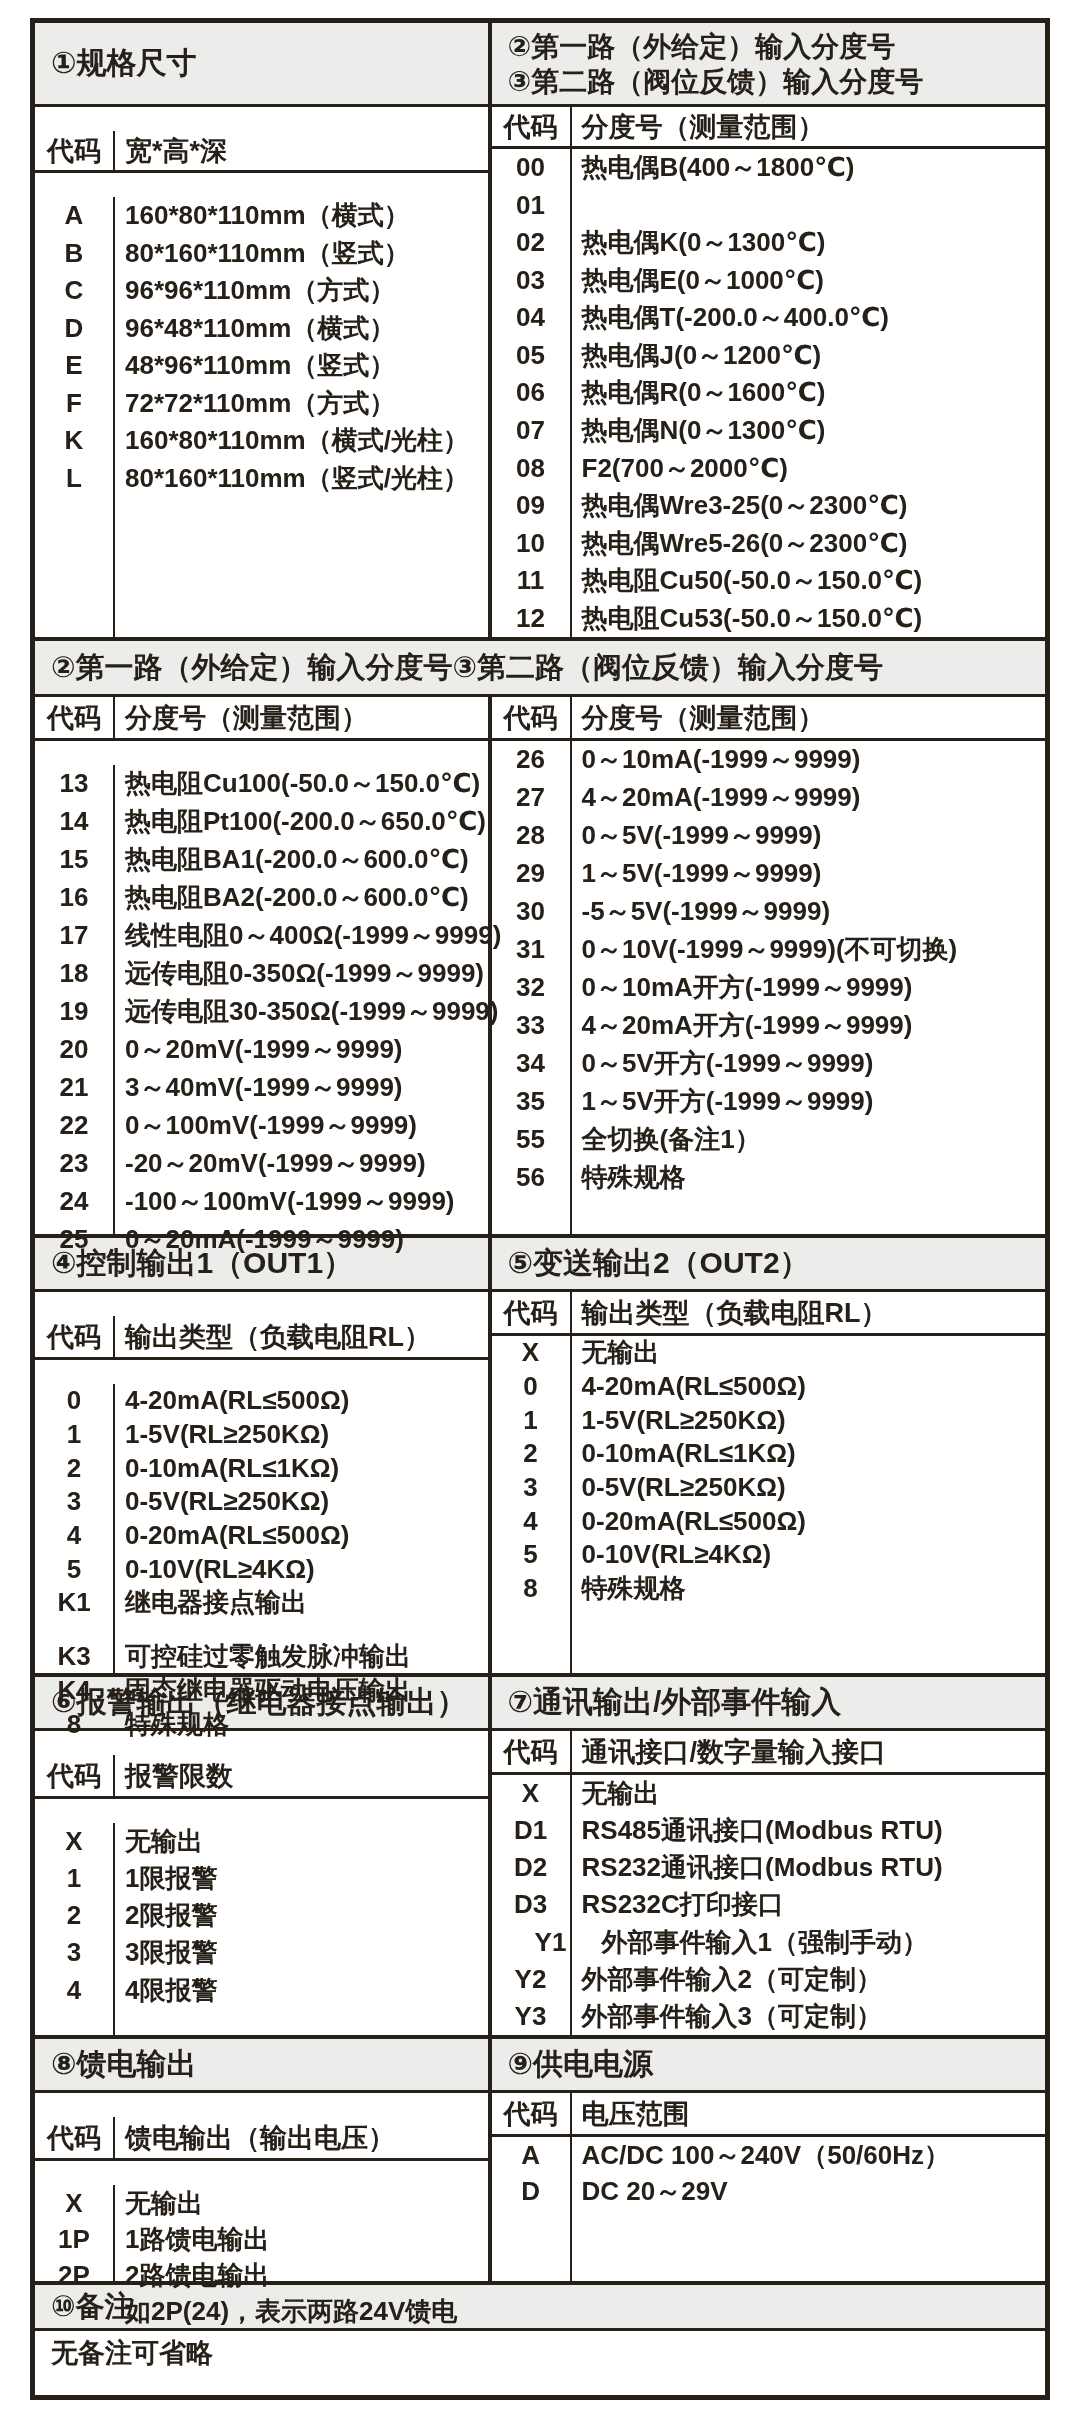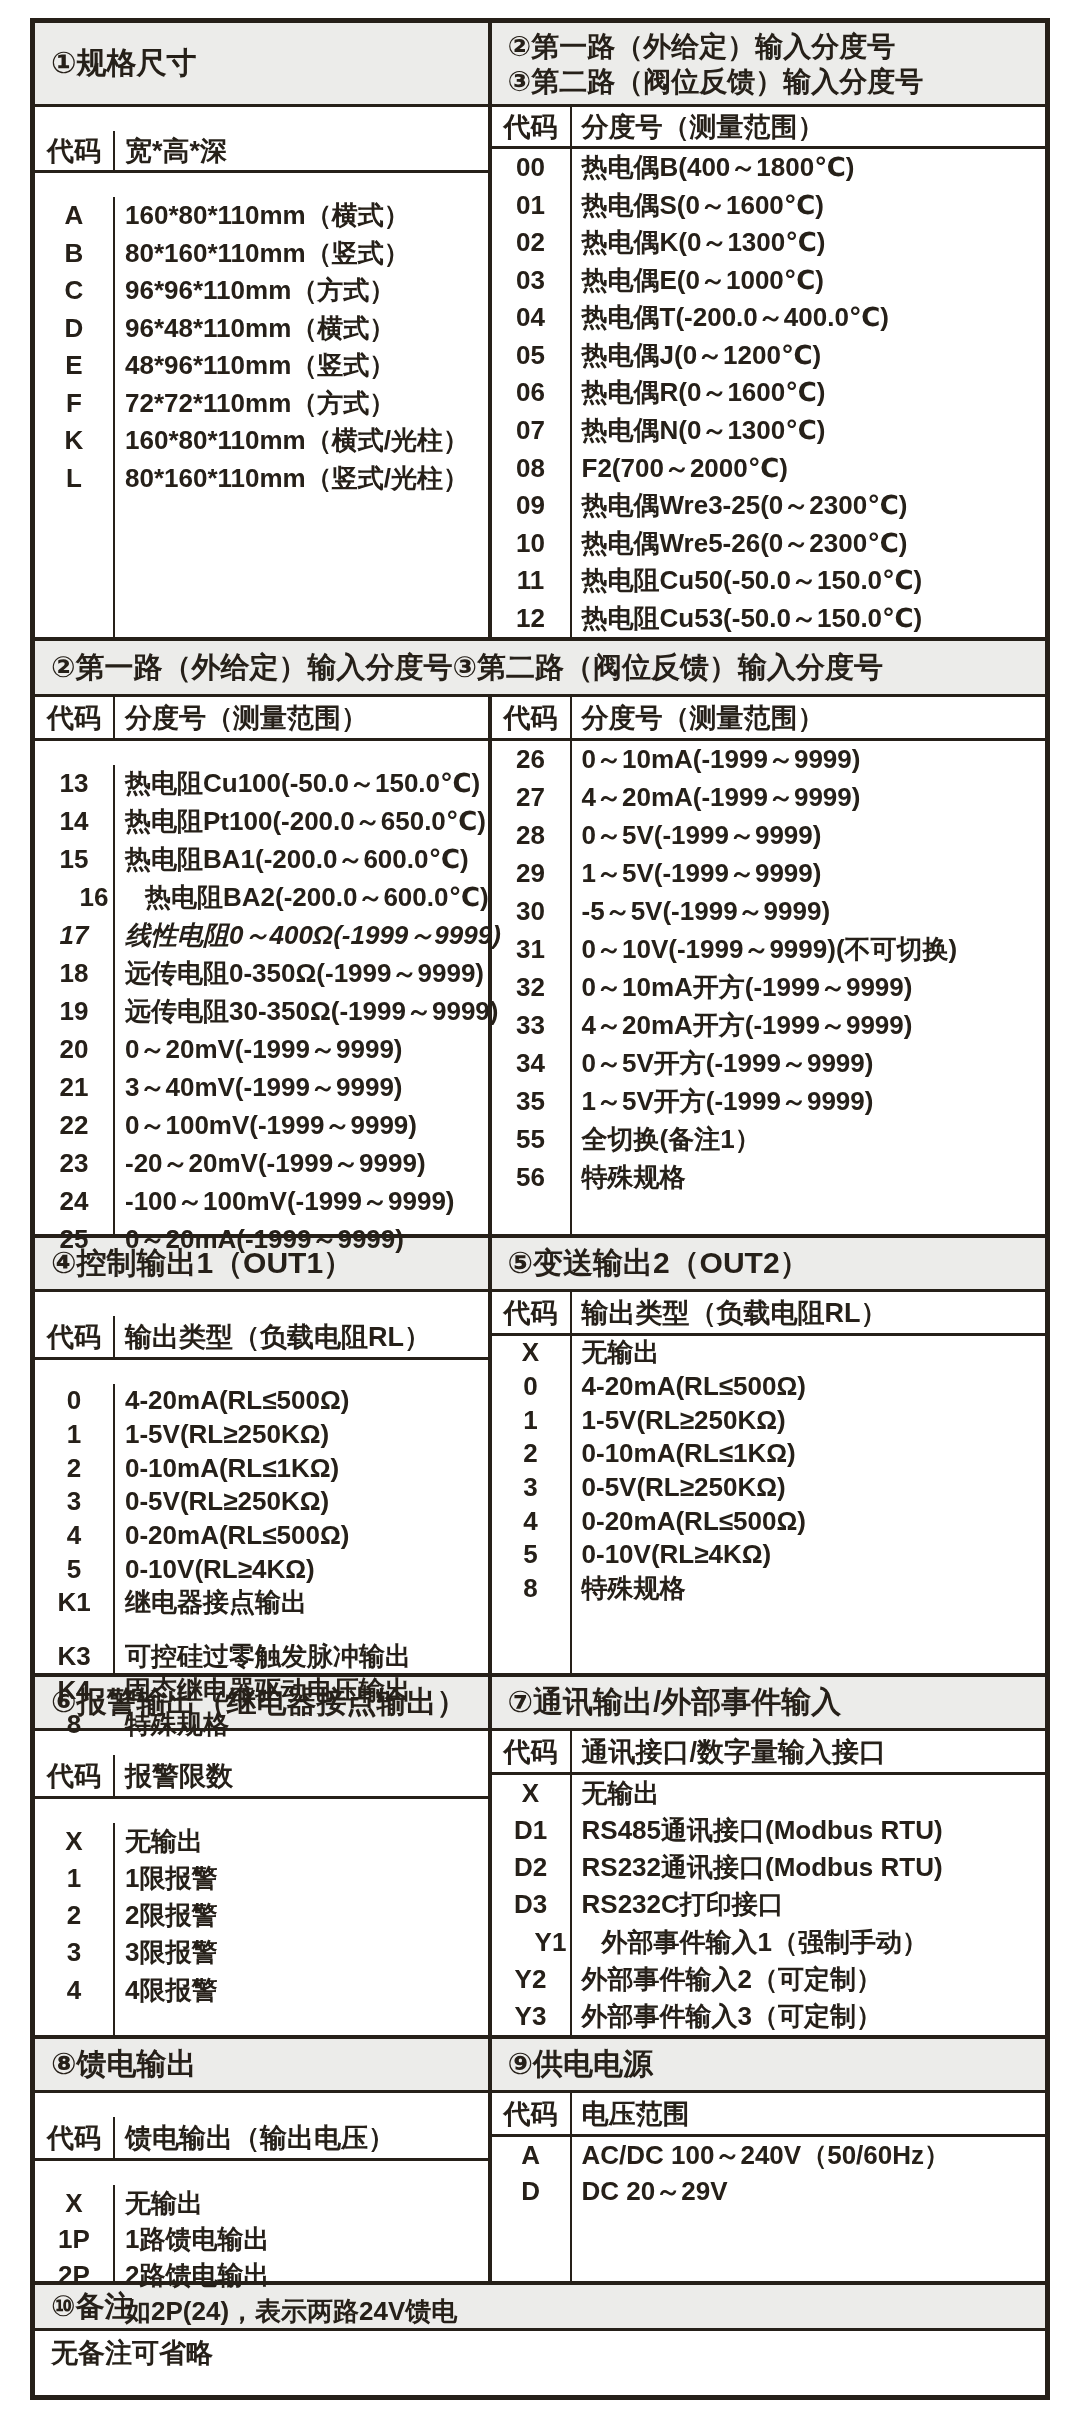--- a/index.html
+++ b/index.html
@@ -143,21 +143,20 @@
               <div class="codecell">代码</div>
               <div class="desccell">分度号（测量范围）</div>
             </div>
             <div class="body">
               <div class="row" style="height: 37.5385px; align-items: center;">
                 <div class="codecell">00</div>
                 <div class="desccell">热电偶B(400～1800℃)</div>
               </div>
               <div class="row" style="height: 37.5385px;">
                 <div class="codecell">01</div>
-                <div class="desccell">热电偶S(0～1600℃)</div>
               </div>
               <div class="row" style="height: 37.5385px;">
                 <div class="codecell">02</div>
                 <div class="desccell">热电偶K(0～1300℃)</div>
               </div>
               <div class="row" style="height: 37.5385px;">
                 <div class="codecell">03</div>
                 <div class="desccell">热电偶E(0～1000℃)</div>
               </div>
               <div class="row" style="height: 37.5385px;">
@@ -214,25 +213,25 @@
                 <div class="desccell">热电阻Cu100(-50.0～150.0℃)</div>
               </div>
               <div class="row" style="height: 37.9231px;">
                 <div class="codecell">14</div>
                 <div class="desccell">热电阻Pt100(-200.0～650.0℃)</div>
               </div>
               <div class="row" style="height: 37.9231px;">
                 <div class="codecell">15</div>
                 <div class="desccell">热电阻BA1(-200.0～600.0℃)</div>
               </div>
-              <div class="row" style="height: 37.9231px; margin-left: 20px;">
+              <div class="row" style="height: 37.9231px;">
                 <div class="codecell">16</div>
                 <div class="desccell">热电阻BA2(-200.0～600.0℃)</div>
               </div>
-              <div class="row" style="height: 37.9231px; font-style: italic;">
+              <div class="row" style="height: 37.9231px;">
                 <div class="codecell">17</div>
                 <div class="desccell">线性电阻0～400Ω(-1999～9999)</div>
               </div>
               <div class="row" style="height: 37.9231px;">
                 <div class="codecell">18</div>
                 <div class="desccell">远传电阻0-350Ω(-1999～9999)</div>
               </div>
               <div class="row" style="height: 37.9231px;">
                 <div class="codecell">19</div>
                 <div class="desccell">远传电阻30-350Ω(-1999～9999)</div>

